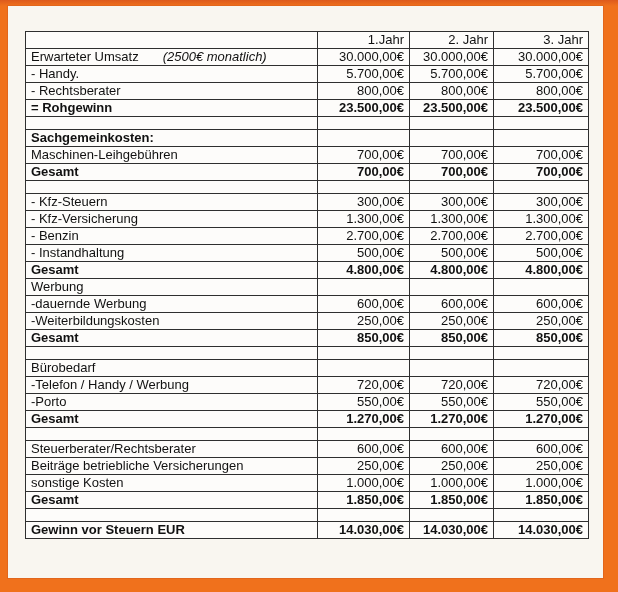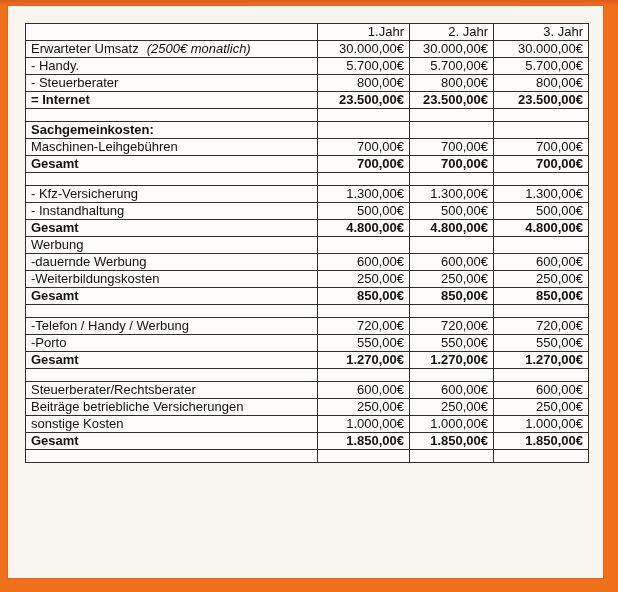--- a/index.html
+++ b/index.html
@@ -7,39 +7,39 @@
   .frame{
     position:relative;width:618px;height:592px;box-sizing:border-box;
     background:linear-gradient(180deg,#dd5a1d 0px,#f0711c 6px,#f0711c 100%);
     overflow:hidden;
   }
   .page{
     position:absolute;left:7px;top:5px;right:14px;bottom:13px;
     background:#f9f6f0;border:1px solid #e2661c;box-sizing:border-box;
   }
   table.fin{
-    position:absolute;left:17px;top:17px;
+    position:absolute;left:17px;top:25px;
     border-collapse:collapse;table-layout:fixed;width:563px;
   }
   table.fin th,table.fin td{
     border:1px solid #2f2f2f;
     background:#fdfcfa;
     font-size:13px;line-height:16px;height:16px;
     color:#111;padding:0 5px;
     white-space:nowrap;overflow:hidden;
     font-weight:normal;text-align:left;
     box-sizing:content-box;
   }
   table.fin .val{text-align:right;}
   table.fin .bold{font-weight:bold;}
   tr.empty td{height:12px;line-height:12px;}
   td.ind0{padding-left:6px;}
   td.ind1{padding-left:20px;}
   td.ind2{padding-left:28px;}
-  .note{font-style:italic;margin-left:8px;}
+  .note{font-style:italic;margin-left:24px;}
 </style>
 </head>
 <body>
 
 <div class="frame">
   <div class="page">
     <table class="fin">
       <colgroup>
         <col style="width:292px">
         <col style="width:92px">
@@ -61,27 +61,27 @@
             <td class="val">30.000,00€</td>
             <td class="val">30.000,00€</td>
           </tr>
           <tr>
             <td class="lbl ind0">- Handy.</td>
             <td class="val">5.700,00€</td>
             <td class="val">5.700,00€</td>
             <td class="val">5.700,00€</td>
           </tr>
           <tr>
-            <td class="lbl ind0">- Steuerberater</td>
+            <td class="lbl ind0">- Rechtsberater</td>
             <td class="val">800,00€</td>
             <td class="val">800,00€</td>
             <td class="val">800,00€</td>
           </tr>
           <tr>
-            <td class="lbl ind0 bold">= Internet</td>
+            <td class="lbl ind0 bold">= Rohgewinn</td>
             <td class="val bold">23.500,00€</td>
             <td class="val bold">23.500,00€</td>
             <td class="val bold">23.500,00€</td>
           </tr>
           <tr class="empty">
             <td class="lbl ind0"></td>
             <td class="val"></td>
             <td class="val"></td>
             <td class="val"></td>
           </tr>
@@ -103,26 +103,38 @@
             <td class="val bold">700,00€</td>
             <td class="val bold">700,00€</td>
           </tr>
           <tr class="empty">
             <td class="lbl ind0"></td>
             <td class="val"></td>
             <td class="val"></td>
             <td class="val"></td>
           </tr>
           <tr>
+            <td class="lbl ind1">- Kfz-Steuern</td>
+            <td class="val">300,00€</td>
+            <td class="val">300,00€</td>
+            <td class="val">300,00€</td>
+          </tr>
+          <tr>
             <td class="lbl ind1">- Kfz-Versicherung</td>
             <td class="val">1.300,00€</td>
             <td class="val">1.300,00€</td>
             <td class="val">1.300,00€</td>
           </tr>
           <tr>
+            <td class="lbl ind1">- Benzin</td>
+            <td class="val">2.700,00€</td>
+            <td class="val">2.700,00€</td>
+            <td class="val">2.700,00€</td>
+          </tr>
+          <tr>
             <td class="lbl ind1">- Instandhaltung</td>
             <td class="val">500,00€</td>
             <td class="val">500,00€</td>
             <td class="val">500,00€</td>
           </tr>
           <tr>
             <td class="lbl ind2 bold">Gesamt</td>
             <td class="val bold">4.800,00€</td>
             <td class="val bold">4.800,00€</td>
             <td class="val bold">4.800,00€</td>
@@ -151,20 +163,26 @@
             <td class="val bold">850,00€</td>
             <td class="val bold">850,00€</td>
           </tr>
           <tr class="empty">
             <td class="lbl ind0"></td>
             <td class="val"></td>
             <td class="val"></td>
             <td class="val"></td>
           </tr>
           <tr>
+            <td class="lbl ind0">Bürobedarf</td>
+            <td class="val"></td>
+            <td class="val"></td>
+            <td class="val"></td>
+          </tr>
+          <tr>
             <td class="lbl ind1">-Telefon / Handy / Werbung</td>
             <td class="val">720,00€</td>
             <td class="val">720,00€</td>
             <td class="val">720,00€</td>
           </tr>
           <tr>
             <td class="lbl ind1">-Porto</td>
             <td class="val">550,00€</td>
             <td class="val">550,00€</td>
             <td class="val">550,00€</td>
@@ -203,17 +221,23 @@
             <td class="lbl ind2 bold">Gesamt</td>
             <td class="val bold">1.850,00€</td>
             <td class="val bold">1.850,00€</td>
             <td class="val bold">1.850,00€</td>
           </tr>
           <tr class="empty">
             <td class="lbl ind0"></td>
             <td class="val"></td>
             <td class="val"></td>
             <td class="val"></td>
+          </tr>
+          <tr>
+            <td class="lbl ind0 bold">Gewinn vor Steuern EUR</td>
+            <td class="val bold">14.030,00€</td>
+            <td class="val bold">14.030,00€</td>
+            <td class="val bold">14.030,00€</td>
           </tr>
         </tbody>
     </table>
   </div>
 </div>
 
 </body></html>

